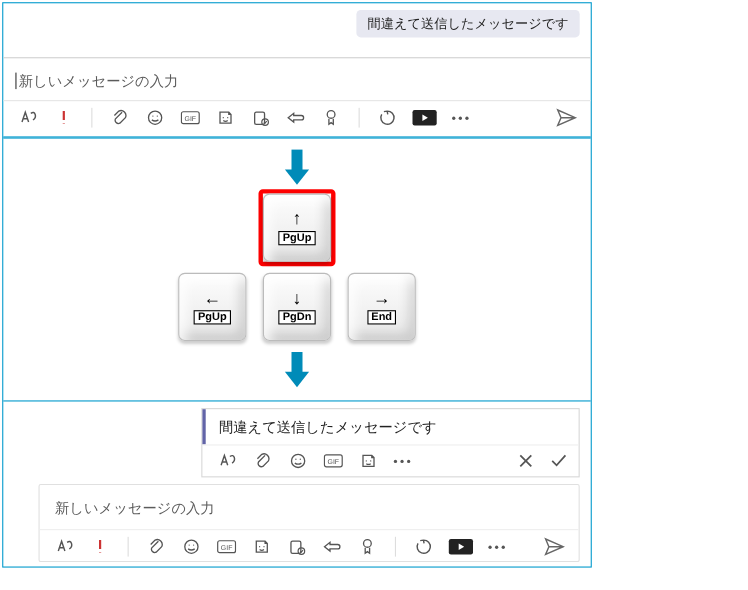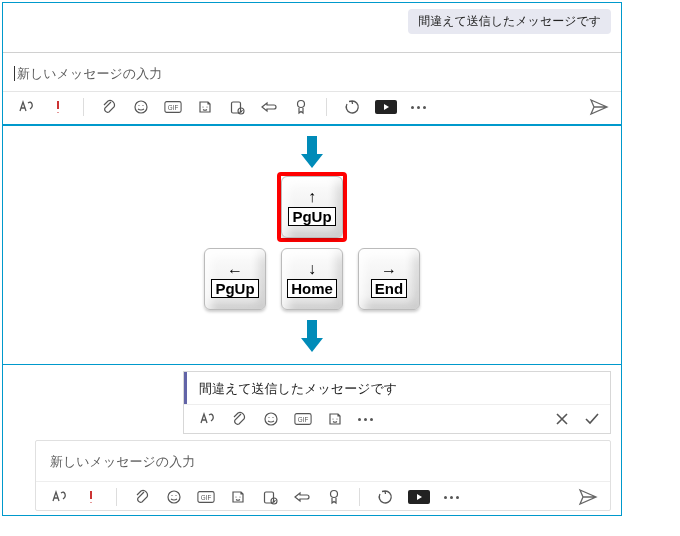--- a/index.html
+++ b/index.html
@@ -7,21 +7,21 @@
     margin: 0;
     padding: 0;
     width: 680px;
     height: 536px;
     font-family: "Segoe UI", "Yu Gothic UI", sans-serif;
     background: #fff;
     font-size: 13px;
     color: #333;
   }
   .canvas {
-    width: 620px;
+    width: 536px;
     margin: 2px;
     border: 1px solid #0099cc;
   }
   
   .panel1 {
     border-bottom: 1px solid #0099cc;
     padding-bottom: 4px;
   }
   .bubble-row {
     display: flex;
@@ -79,21 +79,21 @@
   .key-cluster { position:relative; width:240px; height:140px; margin:4px 0 2px 0;}
   .key {
     position:absolute; width:62px; height:62px;
     background:linear-gradient(#fdfdfd,#e8e8e8);
     border:1px solid #bbb; border-radius:6px;
     box-shadow: inset 6px 6px 10px rgba(255,255,255,.8), inset -6px -6px 10px rgba(0,0,0,.12), 0 2px 3px rgba(0,0,0,.2);
     display:flex; flex-direction:column; align-items:center; justify-content:center;
     font-family: "Arial", sans-serif;
   }
   .key .gly { font-size:16px; line-height:1; color:#000; }
-  .key .lbl { font-size:15px; border:1.5px solid #000; padding:0 3px; margin-top:2px; background:#fff; font-weight:600; color:#000; }
+  .key .lbl { font-size:10px; border:1.5px solid #000; padding:0 3px; margin-top:2px; background:#fff; font-weight:600; color:#000; }
   .key.side .gly { font-size:16px; }
   .key.side { justify-content:center; }
   .key.side .row { display:flex; align-items:center; gap:2px; }
   .k-up { top:0; left:89px; }
   .k-left { top:72px; left:12px; }
   .k-down { top:72px; left:89px; }
   .k-right { top:72px; left:166px; }
   .hl { position:absolute; top:-4px; left:85px; width:70px; height:70px; border:4px solid #ff0000; border-radius:4px; }
   
   .panel2 { padding-bottom:4px; }
@@ -220,21 +220,21 @@
         <span class="lbl">PgUp</span>
       </div>
       <div class="key side k-left">
         <span class="row">
           <span class="gly">←</span>
         </span>
         <span class="lbl">PgUp</span>
       </div>
       <div class="key k-down">
         <span class="gly">↓</span>
-        <span class="lbl">Home</span>
+        <span class="lbl">PgDn</span>
       </div>
       <div class="key side k-right">
         <span class="row">
           <span class="gly">→</span>
         </span>
         <span class="lbl">End</span>
       </div>
     </div>
 
     <div class="arrow-down"></div>

